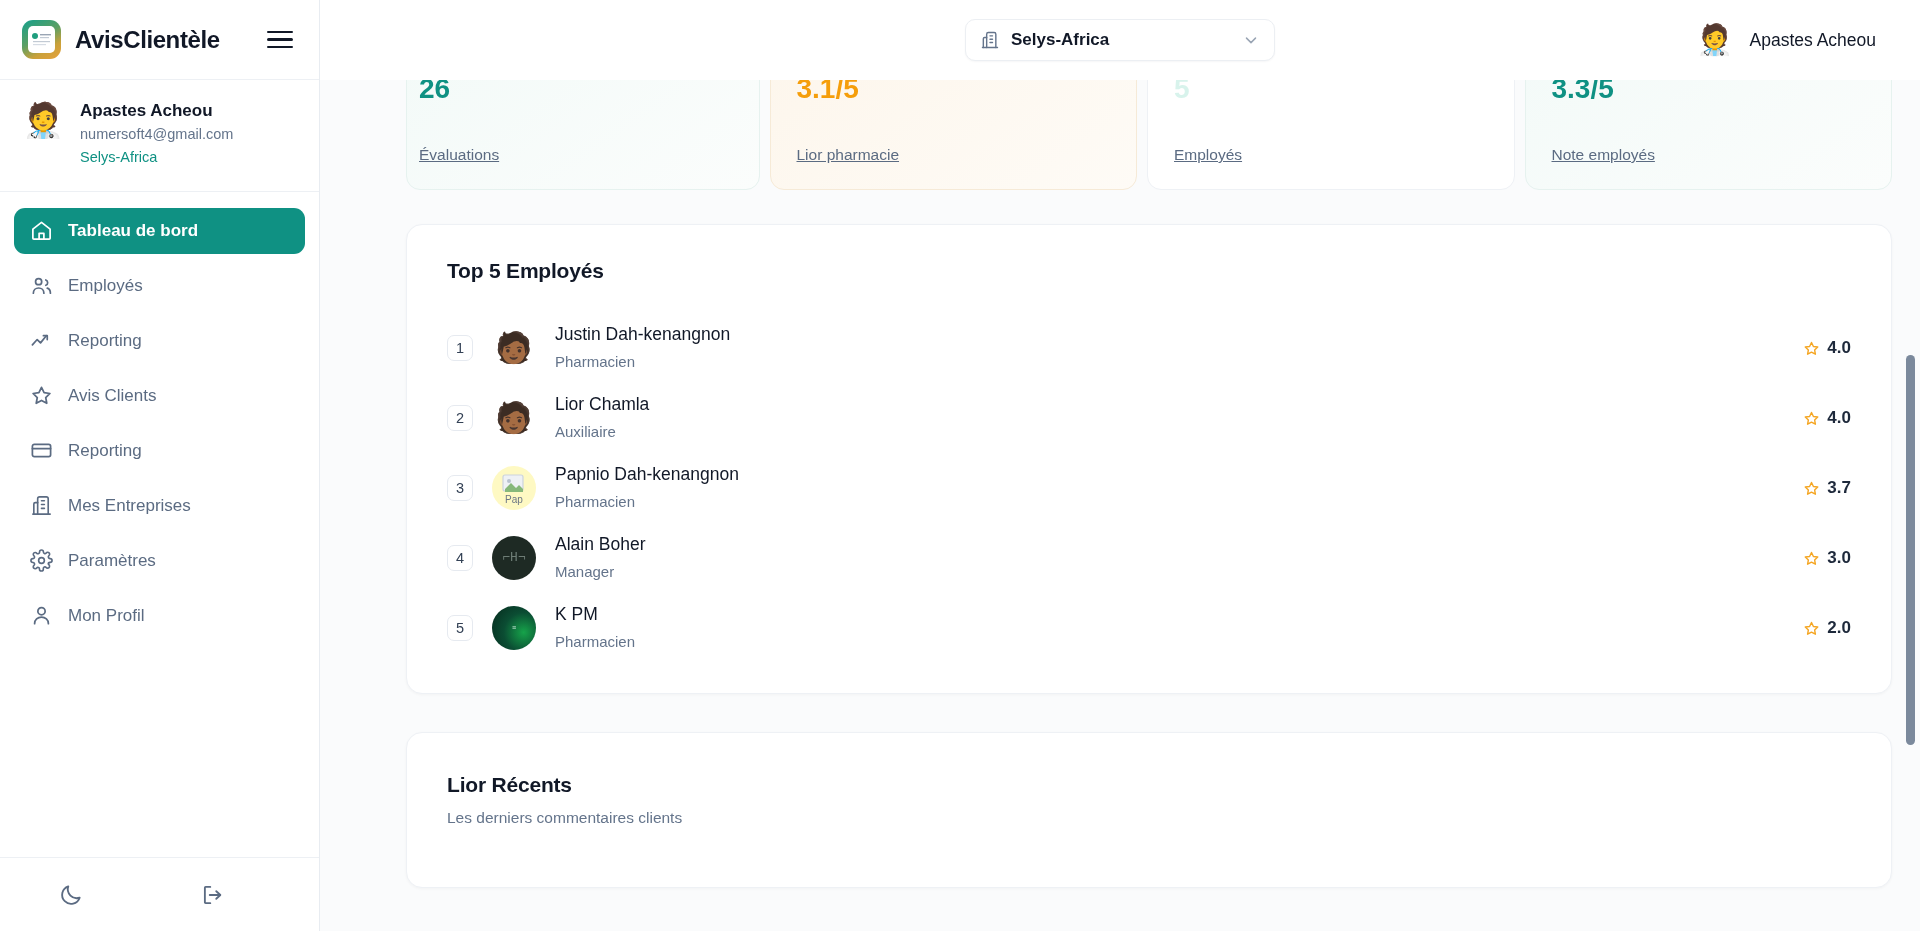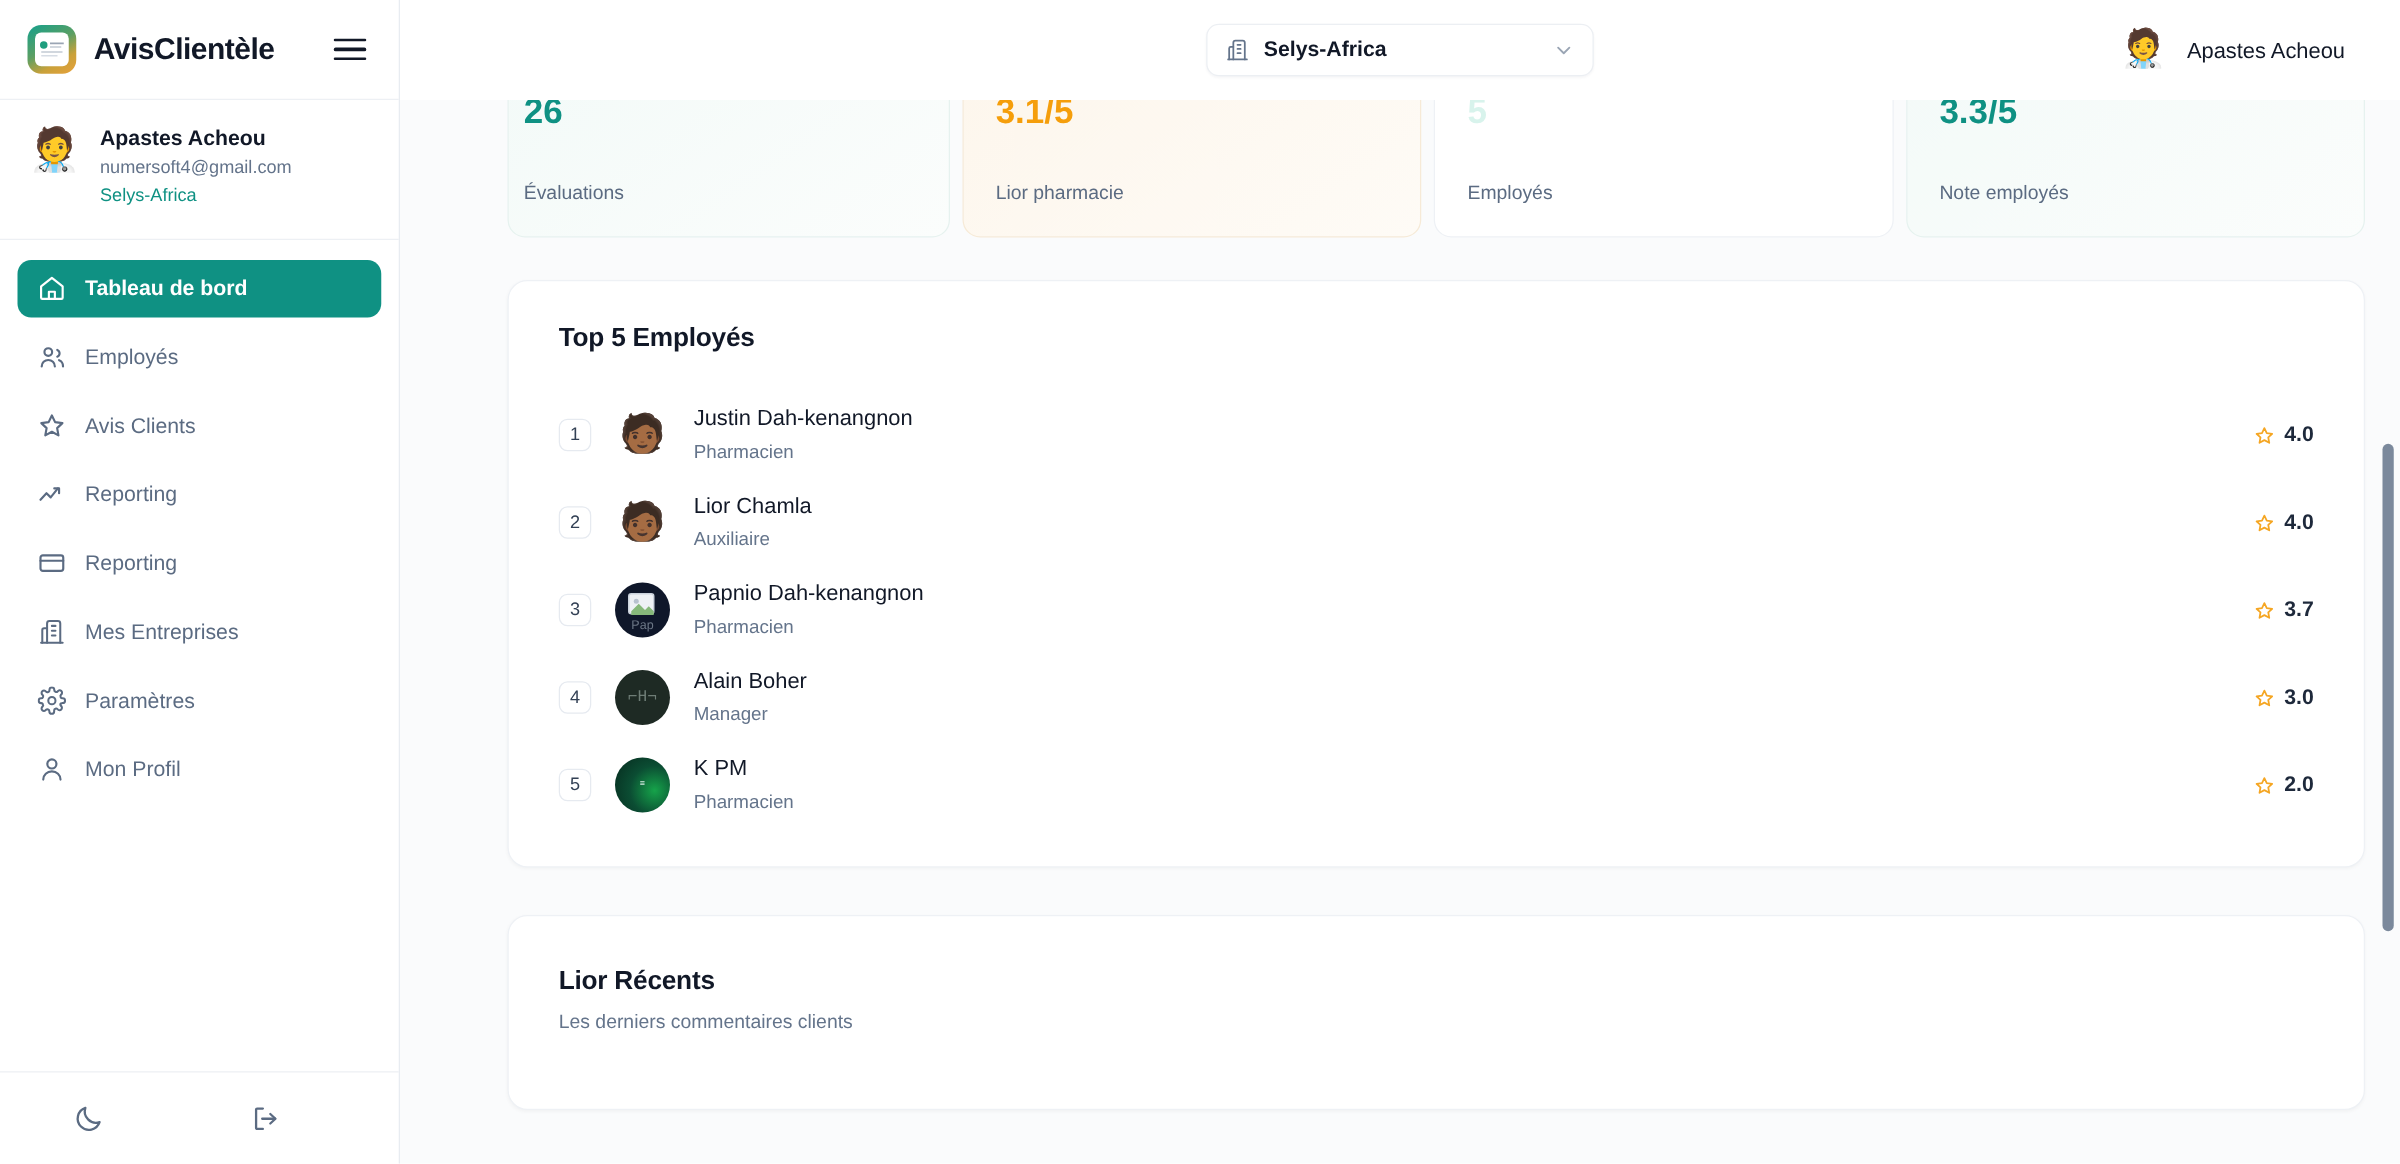--- a/index.html
+++ b/index.html
@@ -121,21 +121,21 @@
     padding: 0 28px 0 86px;
     margin-top: -36px;
   }
   .stat {
     flex: 1; height: 146px;
     border-radius: 14px;
     padding: 30px 26px 0 26px;
     display: flex; flex-direction: column; justify-content: space-between;
     position: relative; overflow: hidden;
   }
-  .stat .pad { padding-bottom: 25px; }
+  .stat .pad { padding-bottom: 25px; text-decoration: underline; }
   .stat-value { font-size: 28px; font-weight: 700; line-height: 1; }
   .stat-label { font-size: 15.5px; color: #5b6b82; }
   .stat.c1 { background: linear-gradient(145deg,#f3faf8 0%, #fbfdfc 100%); border:1px solid #e6f2ef;padding-left:12px; }
   .stat.c2 { background: linear-gradient(145deg,#fdf6ec 0%, #fefbf6 100%); border:1px solid #f6ead7; }
   .stat.c3 { background: #ffffff; border:1px solid #eef1f5; }
   .stat.c4 { background: linear-gradient(145deg,#f3faf8 0%, #fbfdfc 100%); border:1px solid #e6f2ef; }
 
   .panel {
     margin: 34px 28px 0 86px;
     background: #ffffff;
@@ -158,21 +158,21 @@
     display: flex; align-items: center; justify-content: center;
     font-size: 14.5px; color: #334155; background:#fff;
   }
   .emp-av {
     width: 44px; height: 44px; flex: 0 0 44px; border-radius: 50%;
     overflow: hidden; display: flex; align-items: center; justify-content: center;
     font-size: 30px; line-height: 44px;
   }
   .emp-av.dark1 { background:#1e2a24; color:#6e7d76; font-size:13px; font-family:"Liberation Mono",monospace; }
   .emp-av.dark2 { background: radial-gradient(circle at 72% 60%, #16a34a 0%, #0b4d33 48%, #06281d 100%); color:#cfe9dd; font-size:7px; font-family:"Liberation Mono",monospace; text-align:center; }
-  .emp-av.broken { background:#0f172a; color:#7b8794; font-size:9px; position:relative; }
+  .emp-av.broken { background:#fef9c3; color:#7b8794; font-size:9px; position:relative; }
   .emp-info { flex: 1; min-width: 0; }
   .emp-name { font-size: 17.5px; color: #111827; line-height: 1.45; }
   .emp-role { font-size: 15px; color: #64748b; line-height: 1.6; margin-top: 2px; }
   .emp-rate { display: flex; align-items: center; gap: 7px; }
   .emp-rate .star { width: 17px; height: 17px; color: #f5a623; }
   .emp-rate .star svg { width:17px;height:17px;display:block; }
   .emp-rate .val { font-size: 17px; font-weight: 600; color: #1e293b; }
 
   
   .scrollbar {
@@ -238,34 +238,34 @@
               <path d="M16.5 6.2a3 3 0 0 1 0 5.6"></path>
               <path d="M18 14.8c2 .7 3.3 2.6 3.3 5.2"></path>
             </svg>
         </span>
         <span>Employés</span>
       </a>
 
       <a class="nav-item">
         <span class="ic">
           <svg viewBox="0 0 24 24" fill="none" stroke="currentColor" stroke-width="1.8" stroke-linecap="round" stroke-linejoin="round">
-              <path d="M12 3.5l2.7 5.6 6.1.8-4.4 4.2 1.1 6-5.5-3-5.5 3 1.1-6L3.2 9.9l6.1-.8z"></path>
-            </svg>
-        </span>
-        <span>Avis Clients</span>
-      </a>
-
-      <a class="nav-item">
-        <span class="ic">
-          <svg viewBox="0 0 24 24" fill="none" stroke="currentColor" stroke-width="1.8" stroke-linecap="round" stroke-linejoin="round">
               <path d="M2.5 16.5l5-5.5 3.5 3.5 6-7.5"></path>
               <path d="M14 7h4v4"></path>
             </svg>
         </span>
         <span>Reporting</span>
+      </a>
+
+      <a class="nav-item">
+        <span class="ic">
+          <svg viewBox="0 0 24 24" fill="none" stroke="currentColor" stroke-width="1.8" stroke-linecap="round" stroke-linejoin="round">
+              <path d="M12 3.5l2.7 5.6 6.1.8-4.4 4.2 1.1 6-5.5-3-5.5 3 1.1-6L3.2 9.9l6.1-.8z"></path>
+            </svg>
+        </span>
+        <span>Avis Clients</span>
       </a>
 
       <a class="nav-item">
         <span class="ic">
           <svg viewBox="0 0 24 24" fill="none" stroke="currentColor" stroke-width="1.8" stroke-linecap="round" stroke-linejoin="round">
               <rect x="2.5" y="5.5" width="19" height="13" rx="2"></rect>
               <path d="M2.5 10h19"></path>
             </svg>
         </span>
         <span>Reporting</span>

